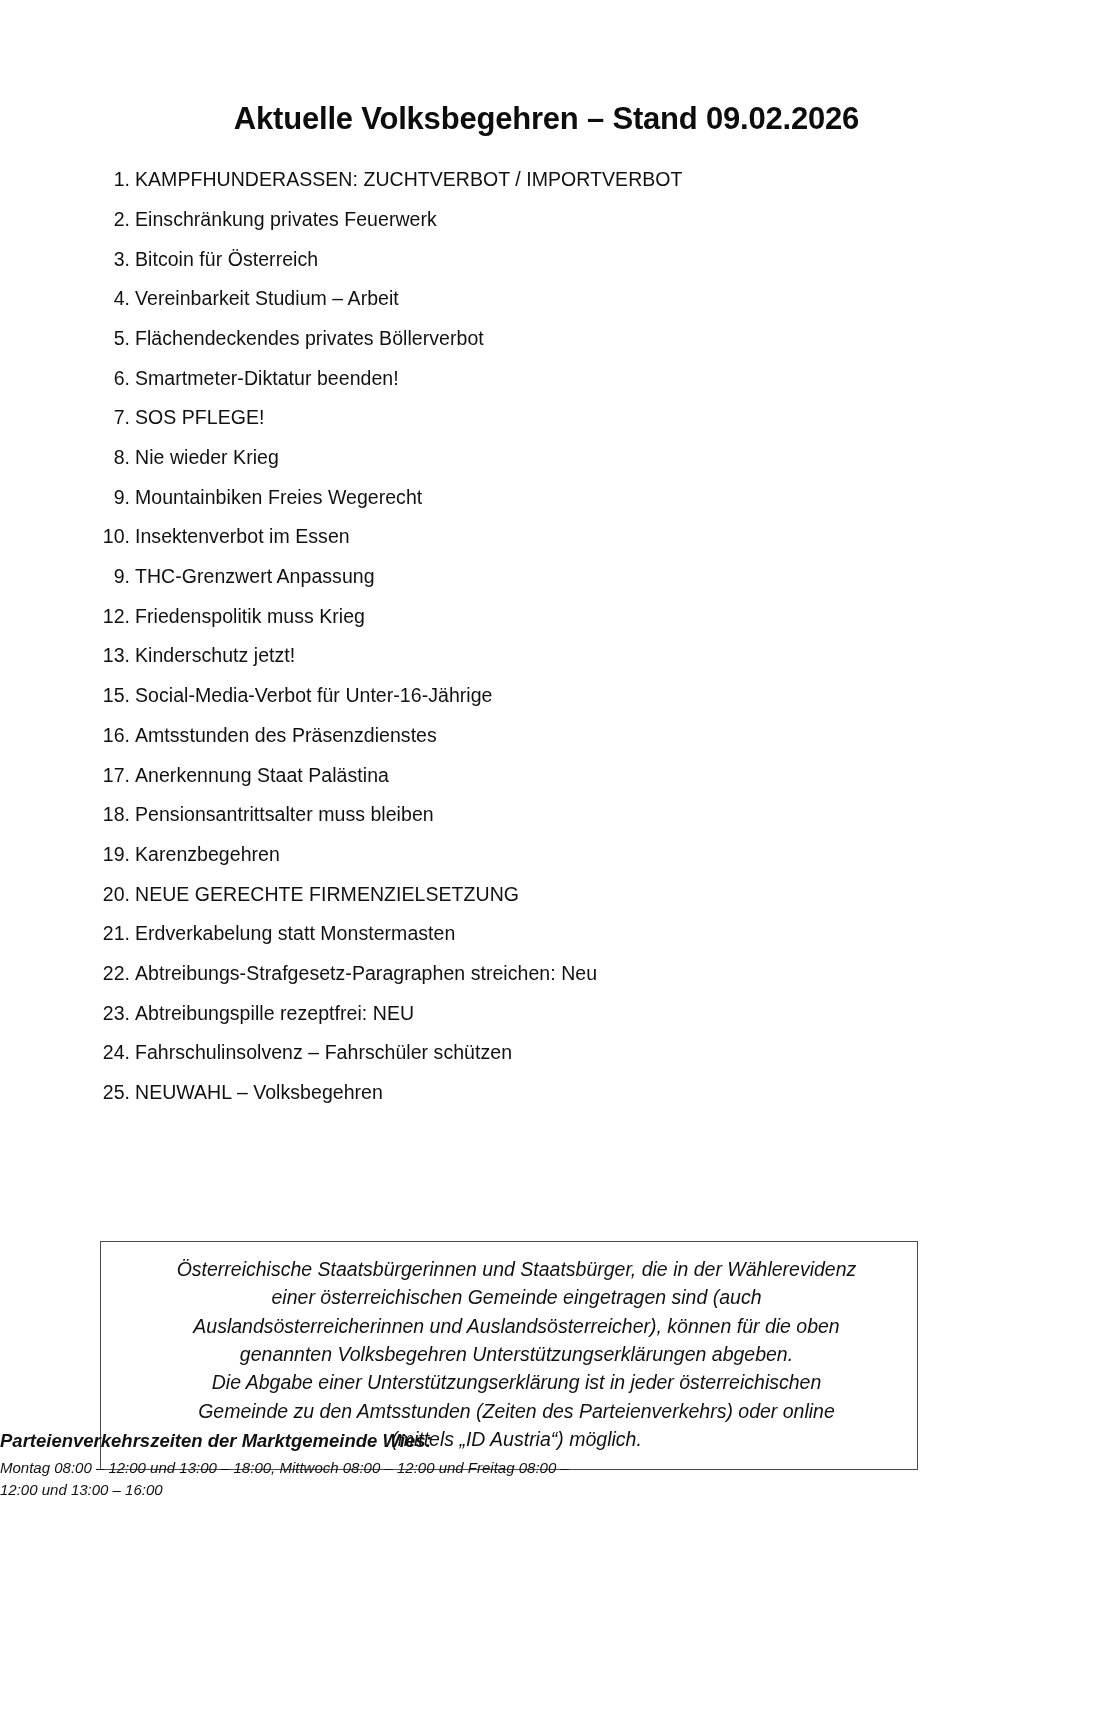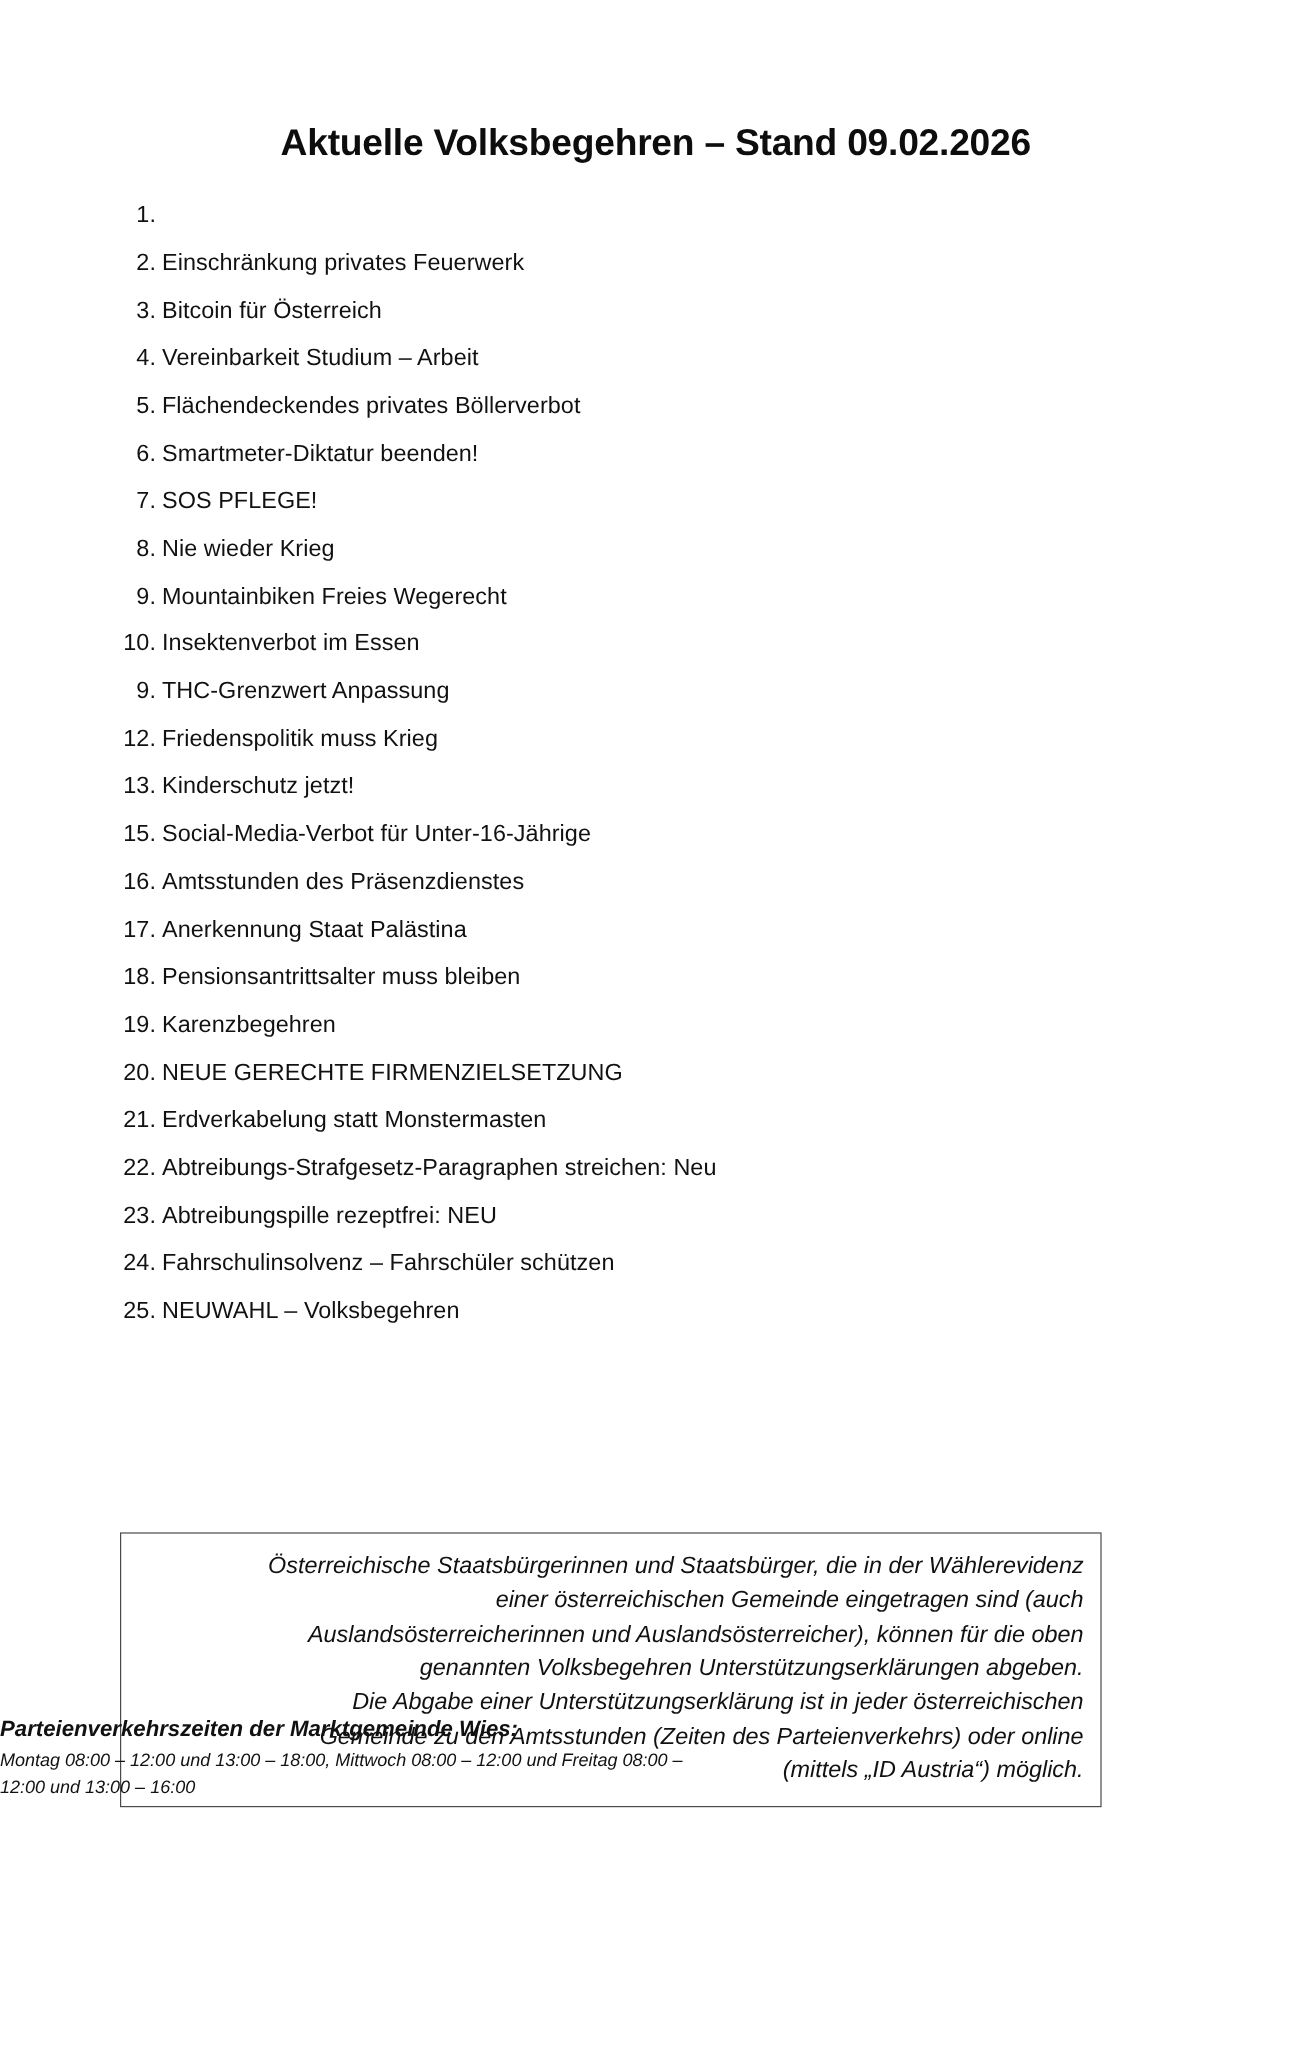--- a/index.html
+++ b/index.html
@@ -62,26 +62,26 @@
     white-space: nowrap;
   }
 
   .vb-text {
     white-space: nowrap;
   }
 
   .notice-box {
     position: absolute;
     left: 100px;
-    top: 1277px;
+    top: 1241px;
     width: 818px;
     box-sizing: border-box;
     border: 1.5px solid #4a4a4a;
     padding: 13px 14px 15px 29px;
-    text-align: right;
+    text-align: center;
   }
 
   .notice-line {
     font-size: 19.5px;
     font-style: italic;
     line-height: 1.455;
     color: #111111;
     white-space: nowrap;
   }
 
@@ -113,20 +113,21 @@
 </head>
 <body>
 
 <div class="page">
 
   <h1 class="doc-title">Aktuelle Volksbegehren – Stand 09.02.2026</h1>
 
   <ol class="vb-list">
     <li class="vb-item">
       <span class="vb-num">1.</span>
+      <span class="vb-text">KAMPFHUNDERASSEN: ZUCHTVERBOT / IMPORTVERBOT</span>
     </li>
     <li class="vb-item">
       <span class="vb-num">2.</span>
       <span class="vb-text">Einschränkung privates Feuerwerk</span>
     </li>
     <li class="vb-item">
       <span class="vb-num">3.</span>
       <span class="vb-text">Bitcoin für Österreich</span>
     </li>
     <li class="vb-item">

